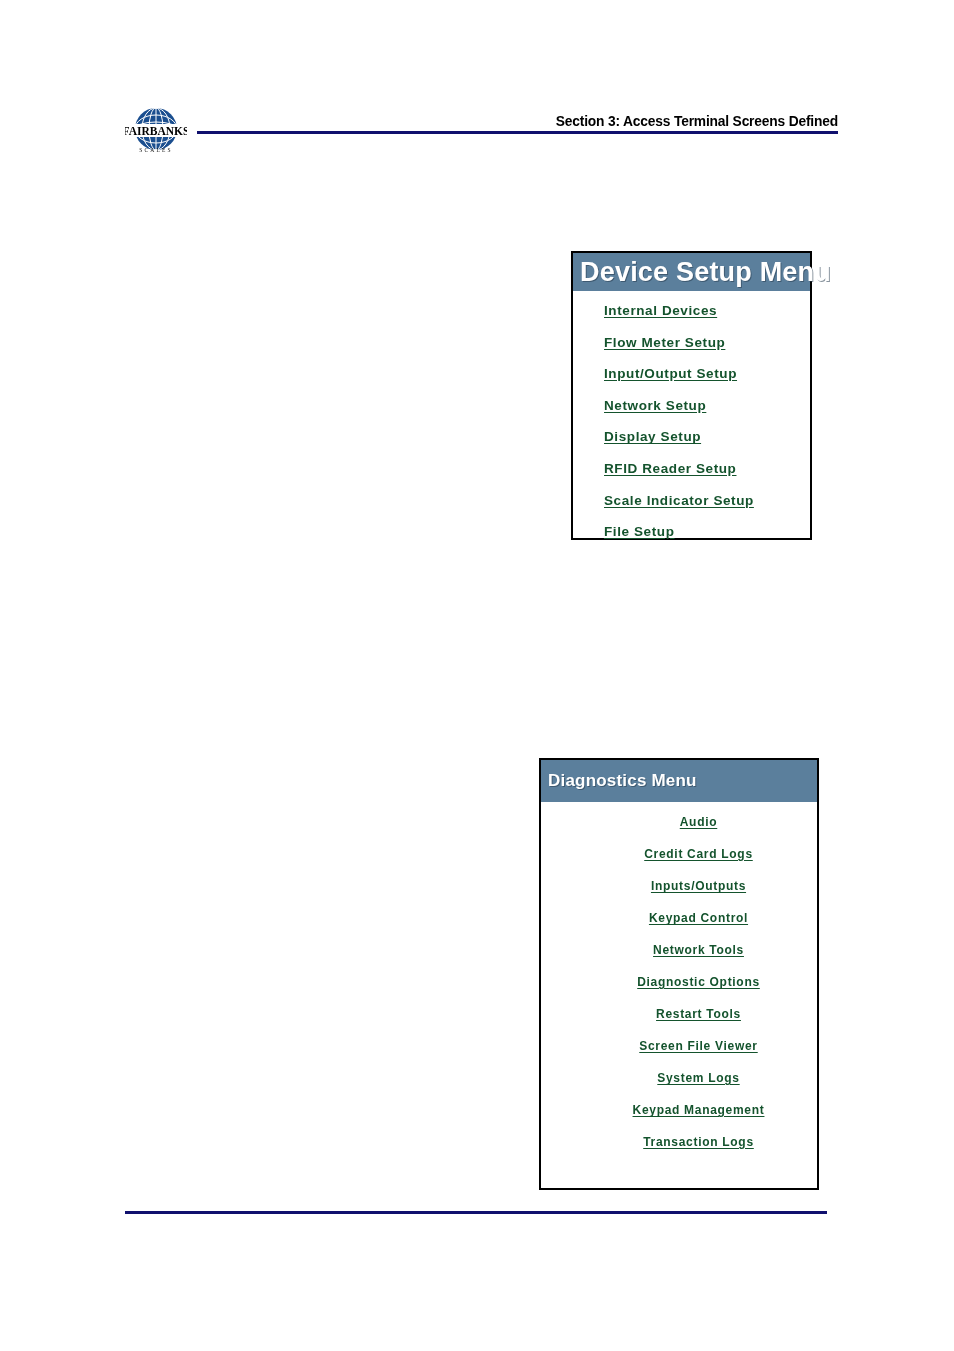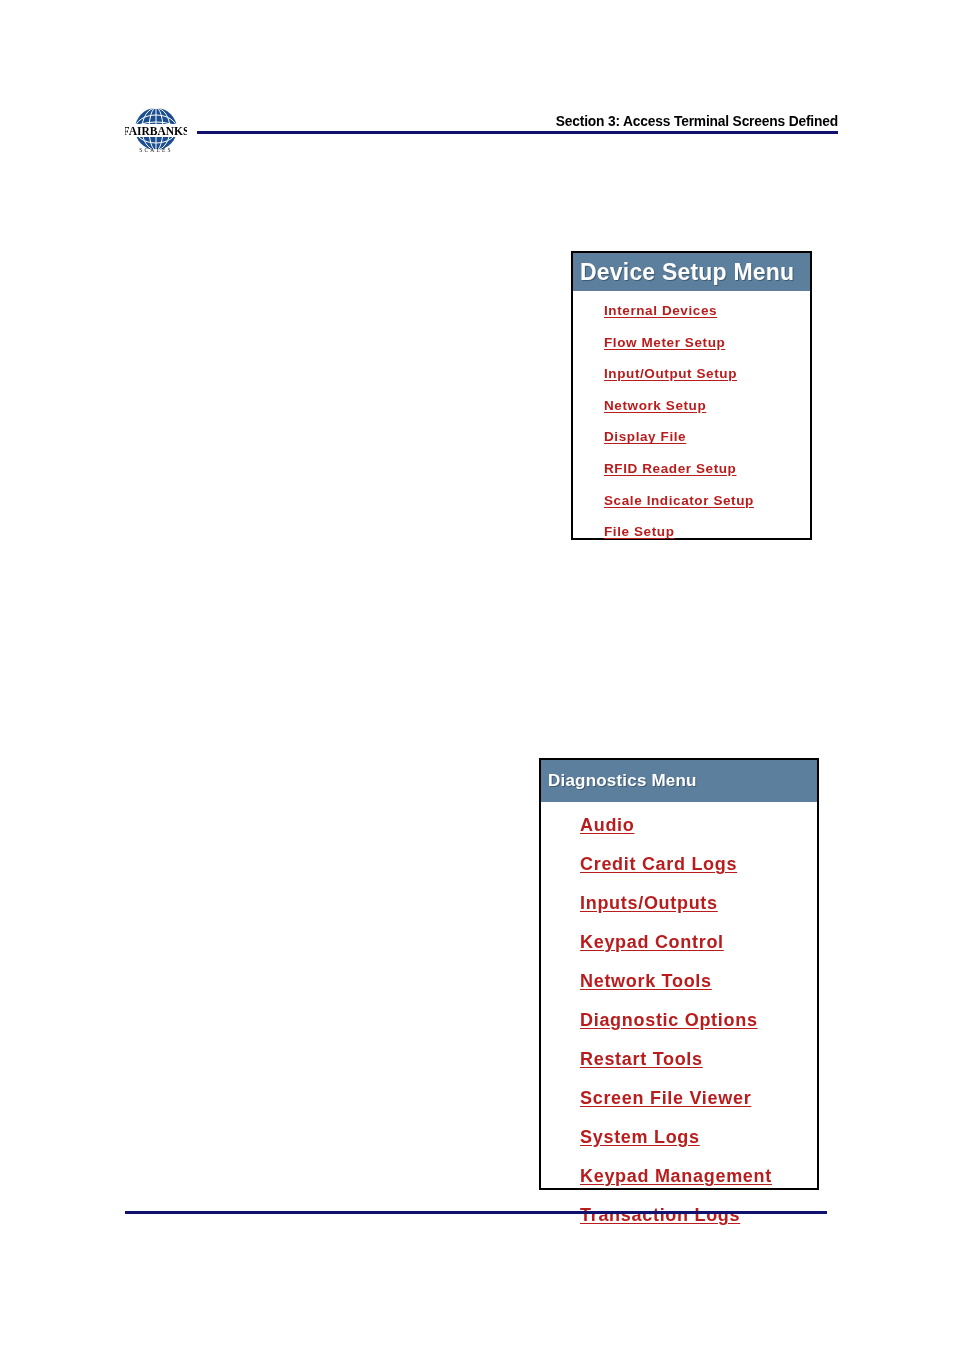--- a/index.html
+++ b/index.html
@@ -86,42 +86,42 @@
     font-family: "Liberation Sans", sans-serif;
     font-weight: bold;
     white-space: nowrap;
     text-shadow: 1px 1px 0 rgba(40,60,78,0.55);
   }
   .menu-body {
     box-sizing: border-box;
   }
   .menu-link {
     display: block;
-    color: #b91c1c;
+    color: #14532d;
     font-family: "Liberation Sans", sans-serif;
     font-weight: bold;
     text-decoration: underline;
     text-underline-offset: 2px;
     white-space: nowrap;
     cursor: pointer;
   }
 
   
   #device-setup-menu {
     left: 571px;
     top: 251px;
     width: 241px;
     height: 289px;
   }
   #device-setup-menu .menu-header {
     height: 38px;
     padding-left: 7px;
   }
   #device-setup-menu .menu-header-title {
-    font-size: 23px;
+    font-size: 27px;
     letter-spacing: 0.2px;
   }
   #device-setup-menu .menu-body {
     padding: 12px 0 0 31px;
   }
   #device-setup-menu .menu-link {
     font-size: 13.5px;
     letter-spacing: 0.6px;
     margin-bottom: 16.6px;
   }
@@ -138,23 +138,24 @@
     padding-left: 7px;
   }
   #diagnostics-menu .menu-header-title {
     font-size: 17px;
     letter-spacing: 0.2px;
   }
   #diagnostics-menu .menu-body {
     padding: 13px 0 0 39px;
   }
   #diagnostics-menu .menu-link {
-    font-size: 18px;
+    font-size: 12px;
     letter-spacing: 0.7px;
     margin-bottom: 18px;
+    text-align: center;
   }
 </style>
 </head>
 <body>
 
 <div id="page-header">
 
   <div id="logo">
     <svg width="62" height="56" viewBox="0 0 62 56" xmlns="http://www.w3.org/2000/svg">
       <rect x="0" y="0" width="62" height="56" fill="#ffffff"></rect>
@@ -180,21 +181,21 @@
 
 <div class="menu-panel" id="device-setup-menu">
   <div class="menu-header">
     <span class="menu-header-title">Device Setup Menu</span>
   </div>
   <div class="menu-body">
     <a class="menu-link">Internal Devices</a>
     <a class="menu-link">Flow Meter Setup</a>
     <a class="menu-link">Input/Output Setup</a>
     <a class="menu-link">Network Setup</a>
-    <a class="menu-link">Display File</a>
+    <a class="menu-link">Display Setup</a>
     <a class="menu-link">RFID Reader Setup</a>
     <a class="menu-link">Scale Indicator Setup</a>
     <a class="menu-link">File Setup</a>
   </div>
 </div>
 
 <div class="menu-panel" id="diagnostics-menu">
   <div class="menu-header">
     <span class="menu-header-title">Diagnostics Menu</span>
   </div>

